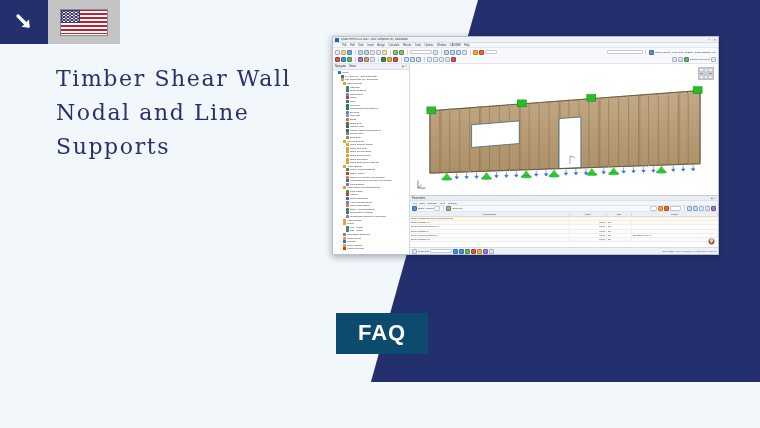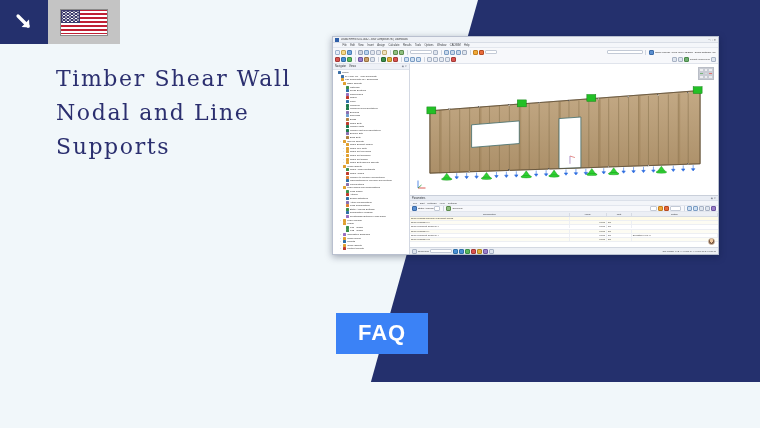--- a/index.html
+++ b/index.html
@@ -88,21 +88,21 @@
   }
   .logo .mark { width: 34px; height: 17px; }
   .logo .name {
     color: #fff; font-size: 10px; font-weight: bold; letter-spacing: .2px;
     font-family: "Liberation Sans", sans-serif;
   }
 
   
   .faq {
     position: absolute; left: 336px; bottom: 28px;
-    background: #3b82f6;
+    background: #0c4a6e;
     color: #ffffff;
     font-size: 22px; font-weight: bold; letter-spacing: 1px;
     padding: 7px 22px 8px;
     z-index: 5;
   }
 
   
   .shot {
     position: absolute; left: 332px; top: 36px;
     width: 387px; height: 219px;

